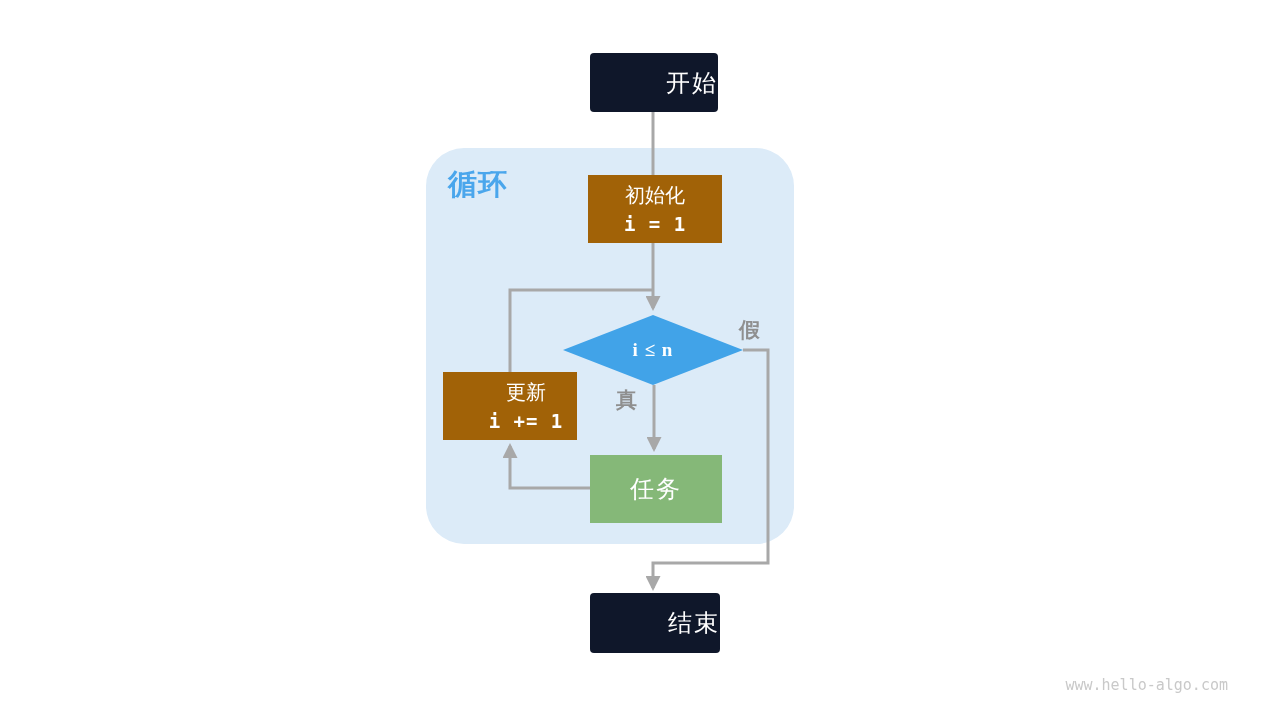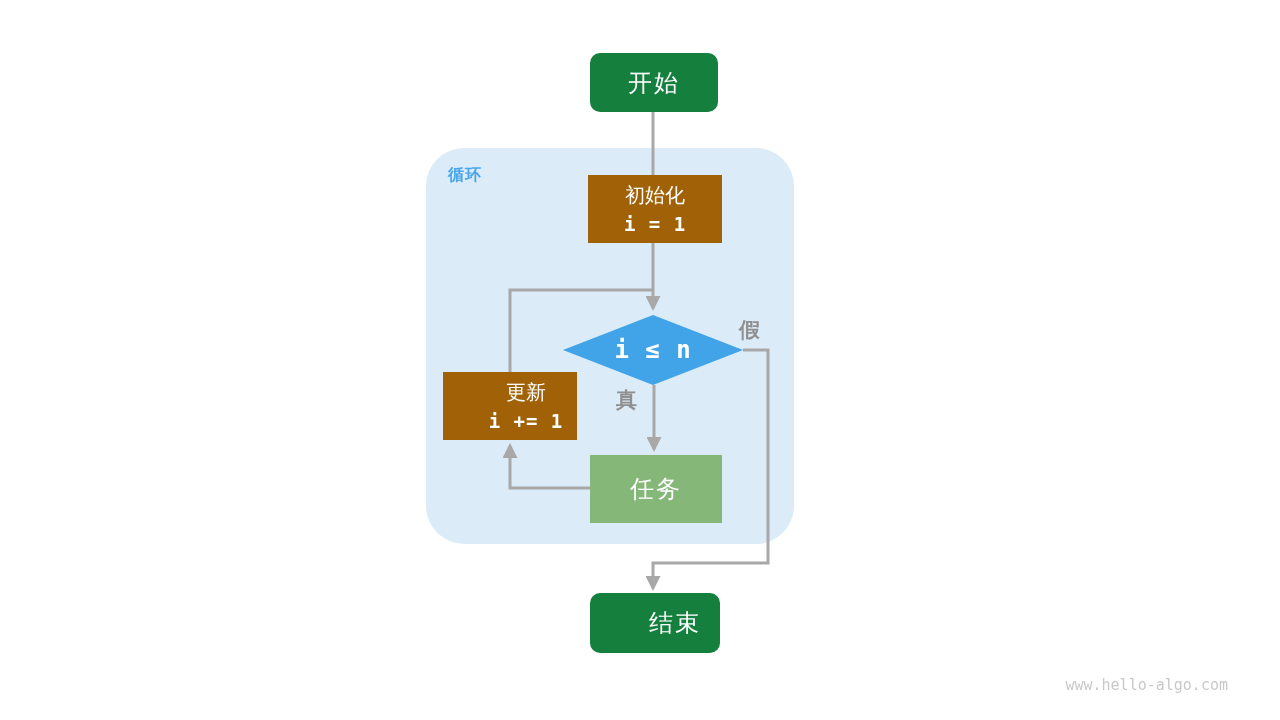--- a/index.html
+++ b/index.html
@@ -22,21 +22,21 @@
     height: 396px;
     background: #dcebf8;
     border-radius: 38px;
     z-index: 0;
   }
 
   .loop-label {
     position: absolute;
     left: 448px;
     top: 165px;
-    font-size: 16px;
+    font-size: 29px;
     font-weight: bold;
     color: #4aa6ec;
     z-index: 2;
     letter-spacing: 1px;
   }
 
   
   svg.connectors {
     position: absolute;
     left: 0;
@@ -49,24 +49,25 @@
     display: flex;
     flex-direction: column;
     align-items: center;
     justify-content: center;
     color: #ffffff;
     z-index: 2;
     text-align: center;
   }
 
   .terminal {
-    background: #15803d;
-    border-radius: 10px;
+    background: #0f172a;
+    border-radius: 4px;
     font-size: 24px;
     letter-spacing: 2px;
+    align-items: flex-end;
   }
 
   .node-start { left: 590px; top: 53px;  width: 128px; height: 59px; }
   .node-end   { left: 590px; top: 593px; width: 130px; height: 60px; padding-left: 40px; }
 
   .process {
     background: #a16207;
     font-size: 20px;
     line-height: 1.5;
   }
@@ -81,21 +82,21 @@
   }
 
   .diamond {
     left: 563px;
     top: 315px;
     width: 180px;
     height: 70px;
     background: #41a3e8;
     clip-path: polygon(50% 0%, 100% 50%, 50% 100%, 0% 50%);
   }
-  .diamond .code { font-size: 24px; }
+  .diamond .code { font-size: 19px; font-family: Liberation Serif, serif; }
 
   .node-task {
     left: 590px;
     top: 455px;
     width: 132px;
     height: 68px;
     background: #85b878;
     font-size: 24px;
     letter-spacing: 2px;
   }

